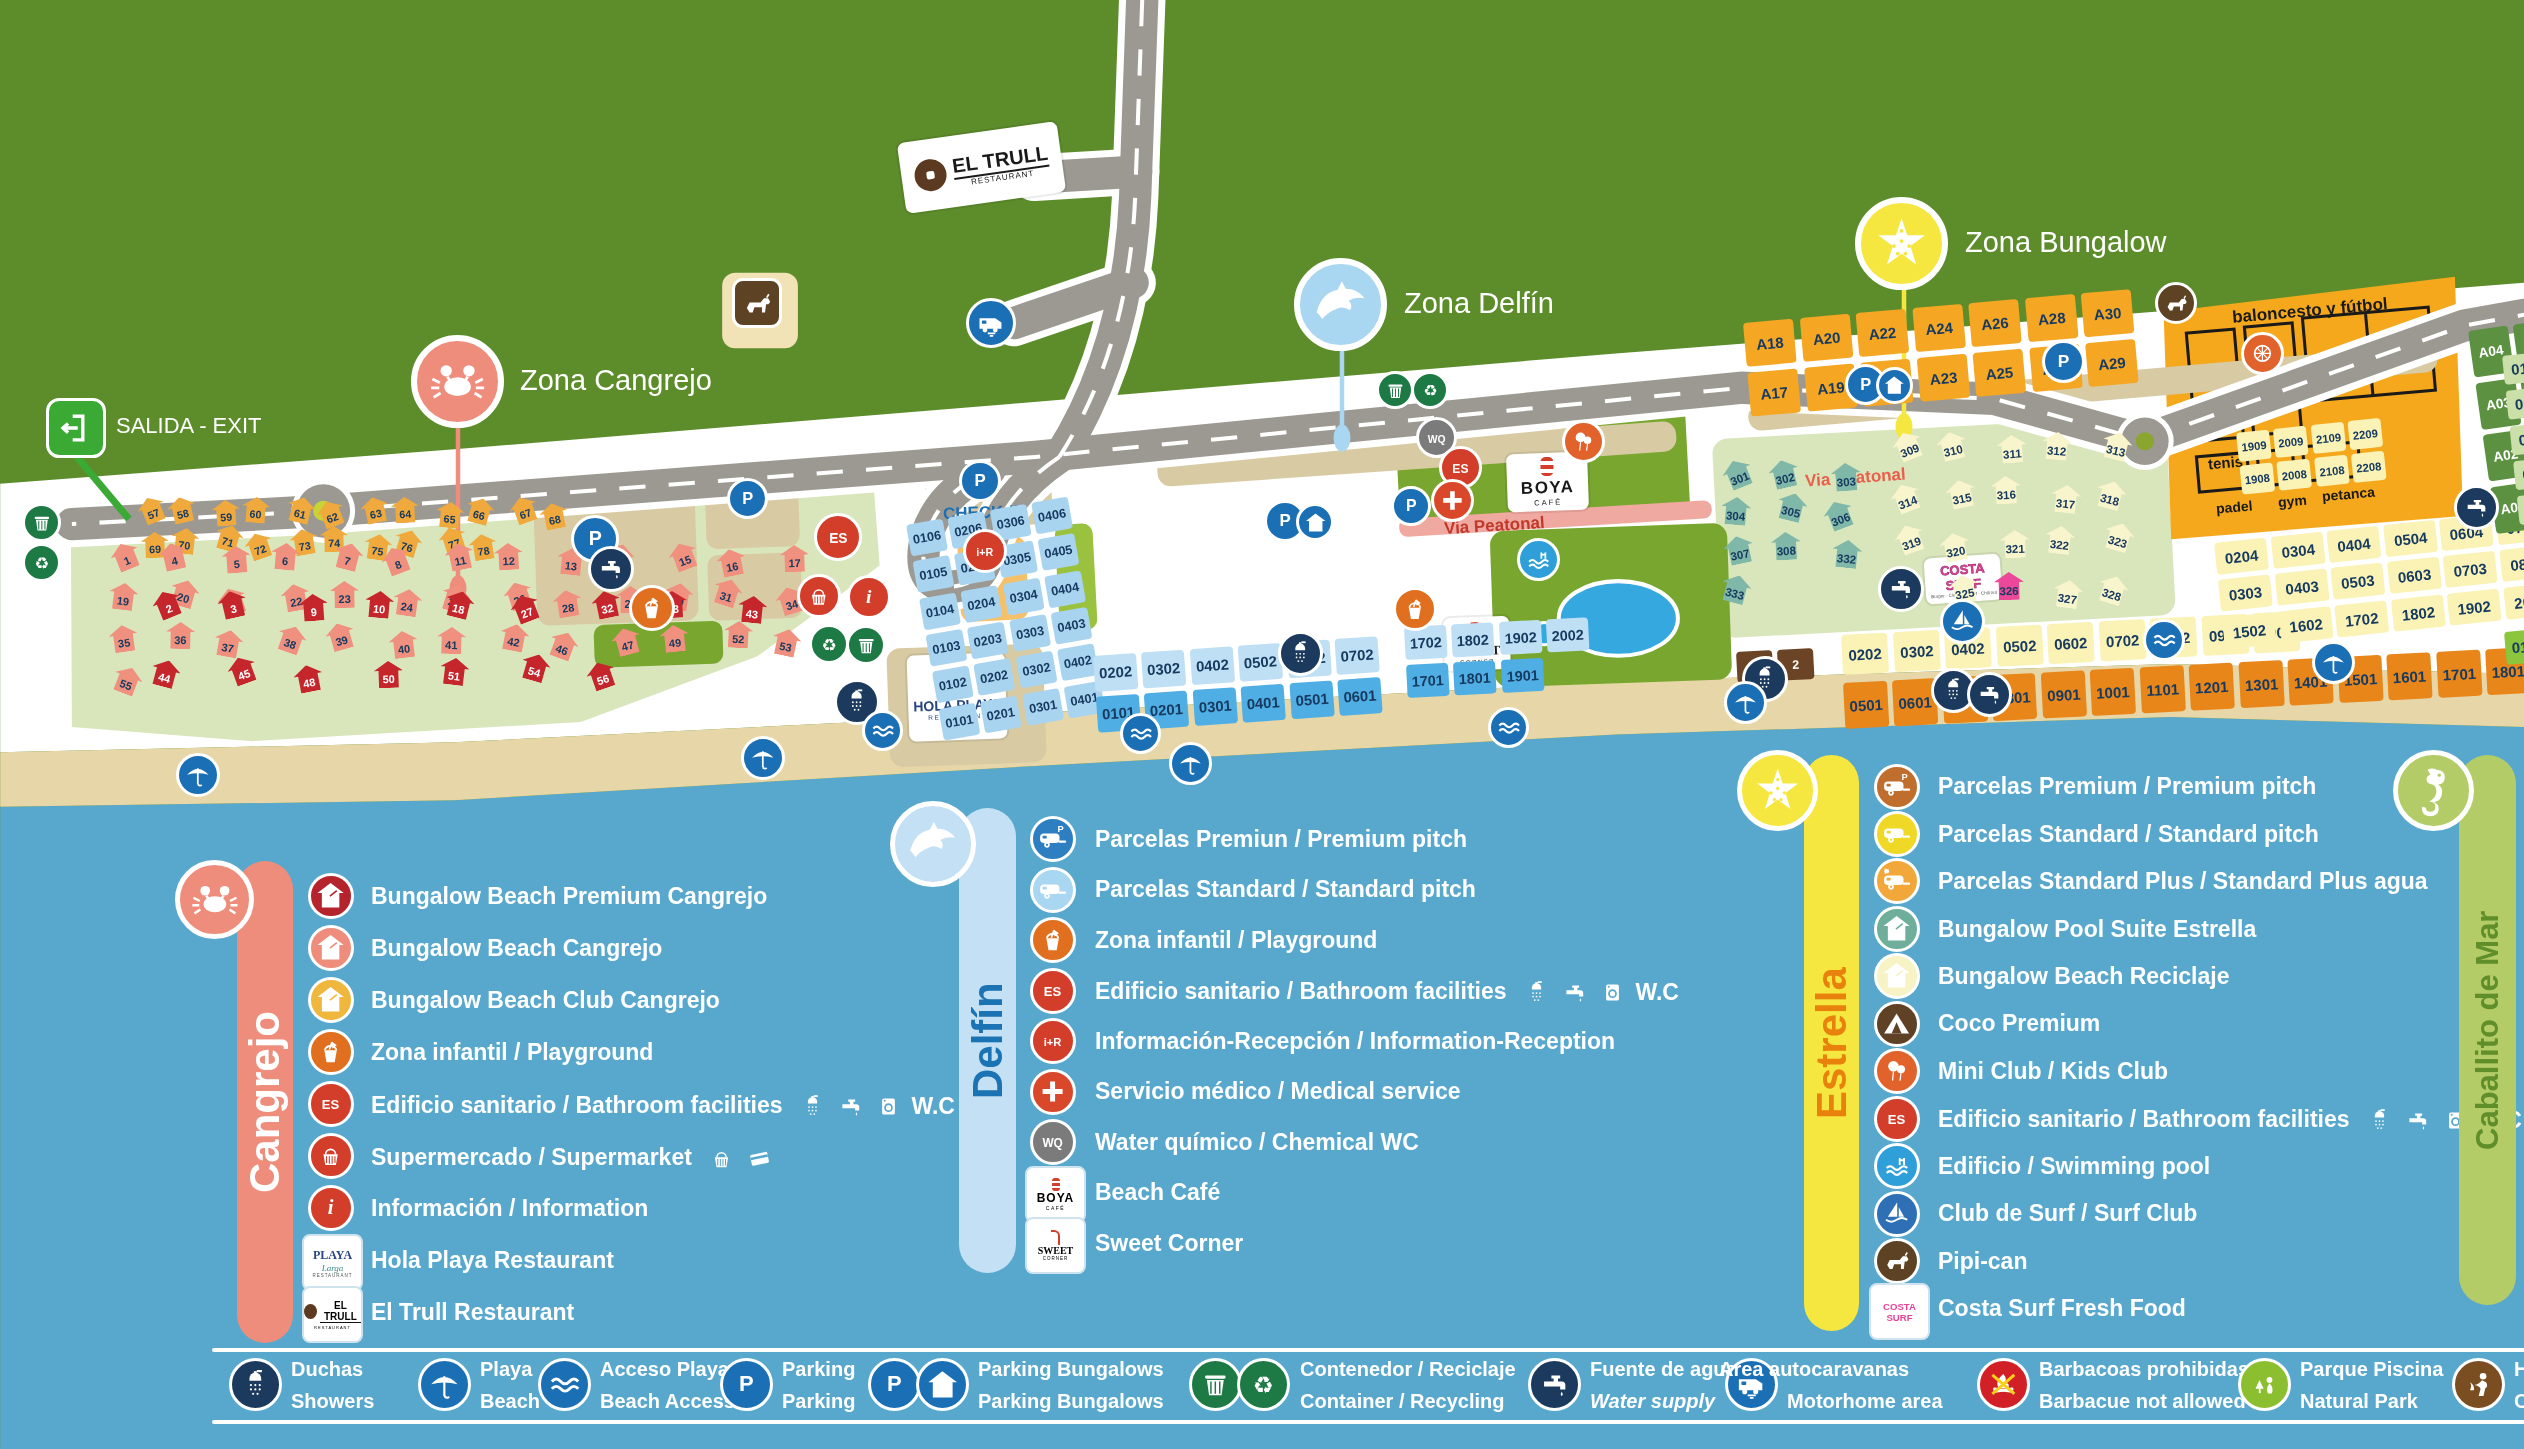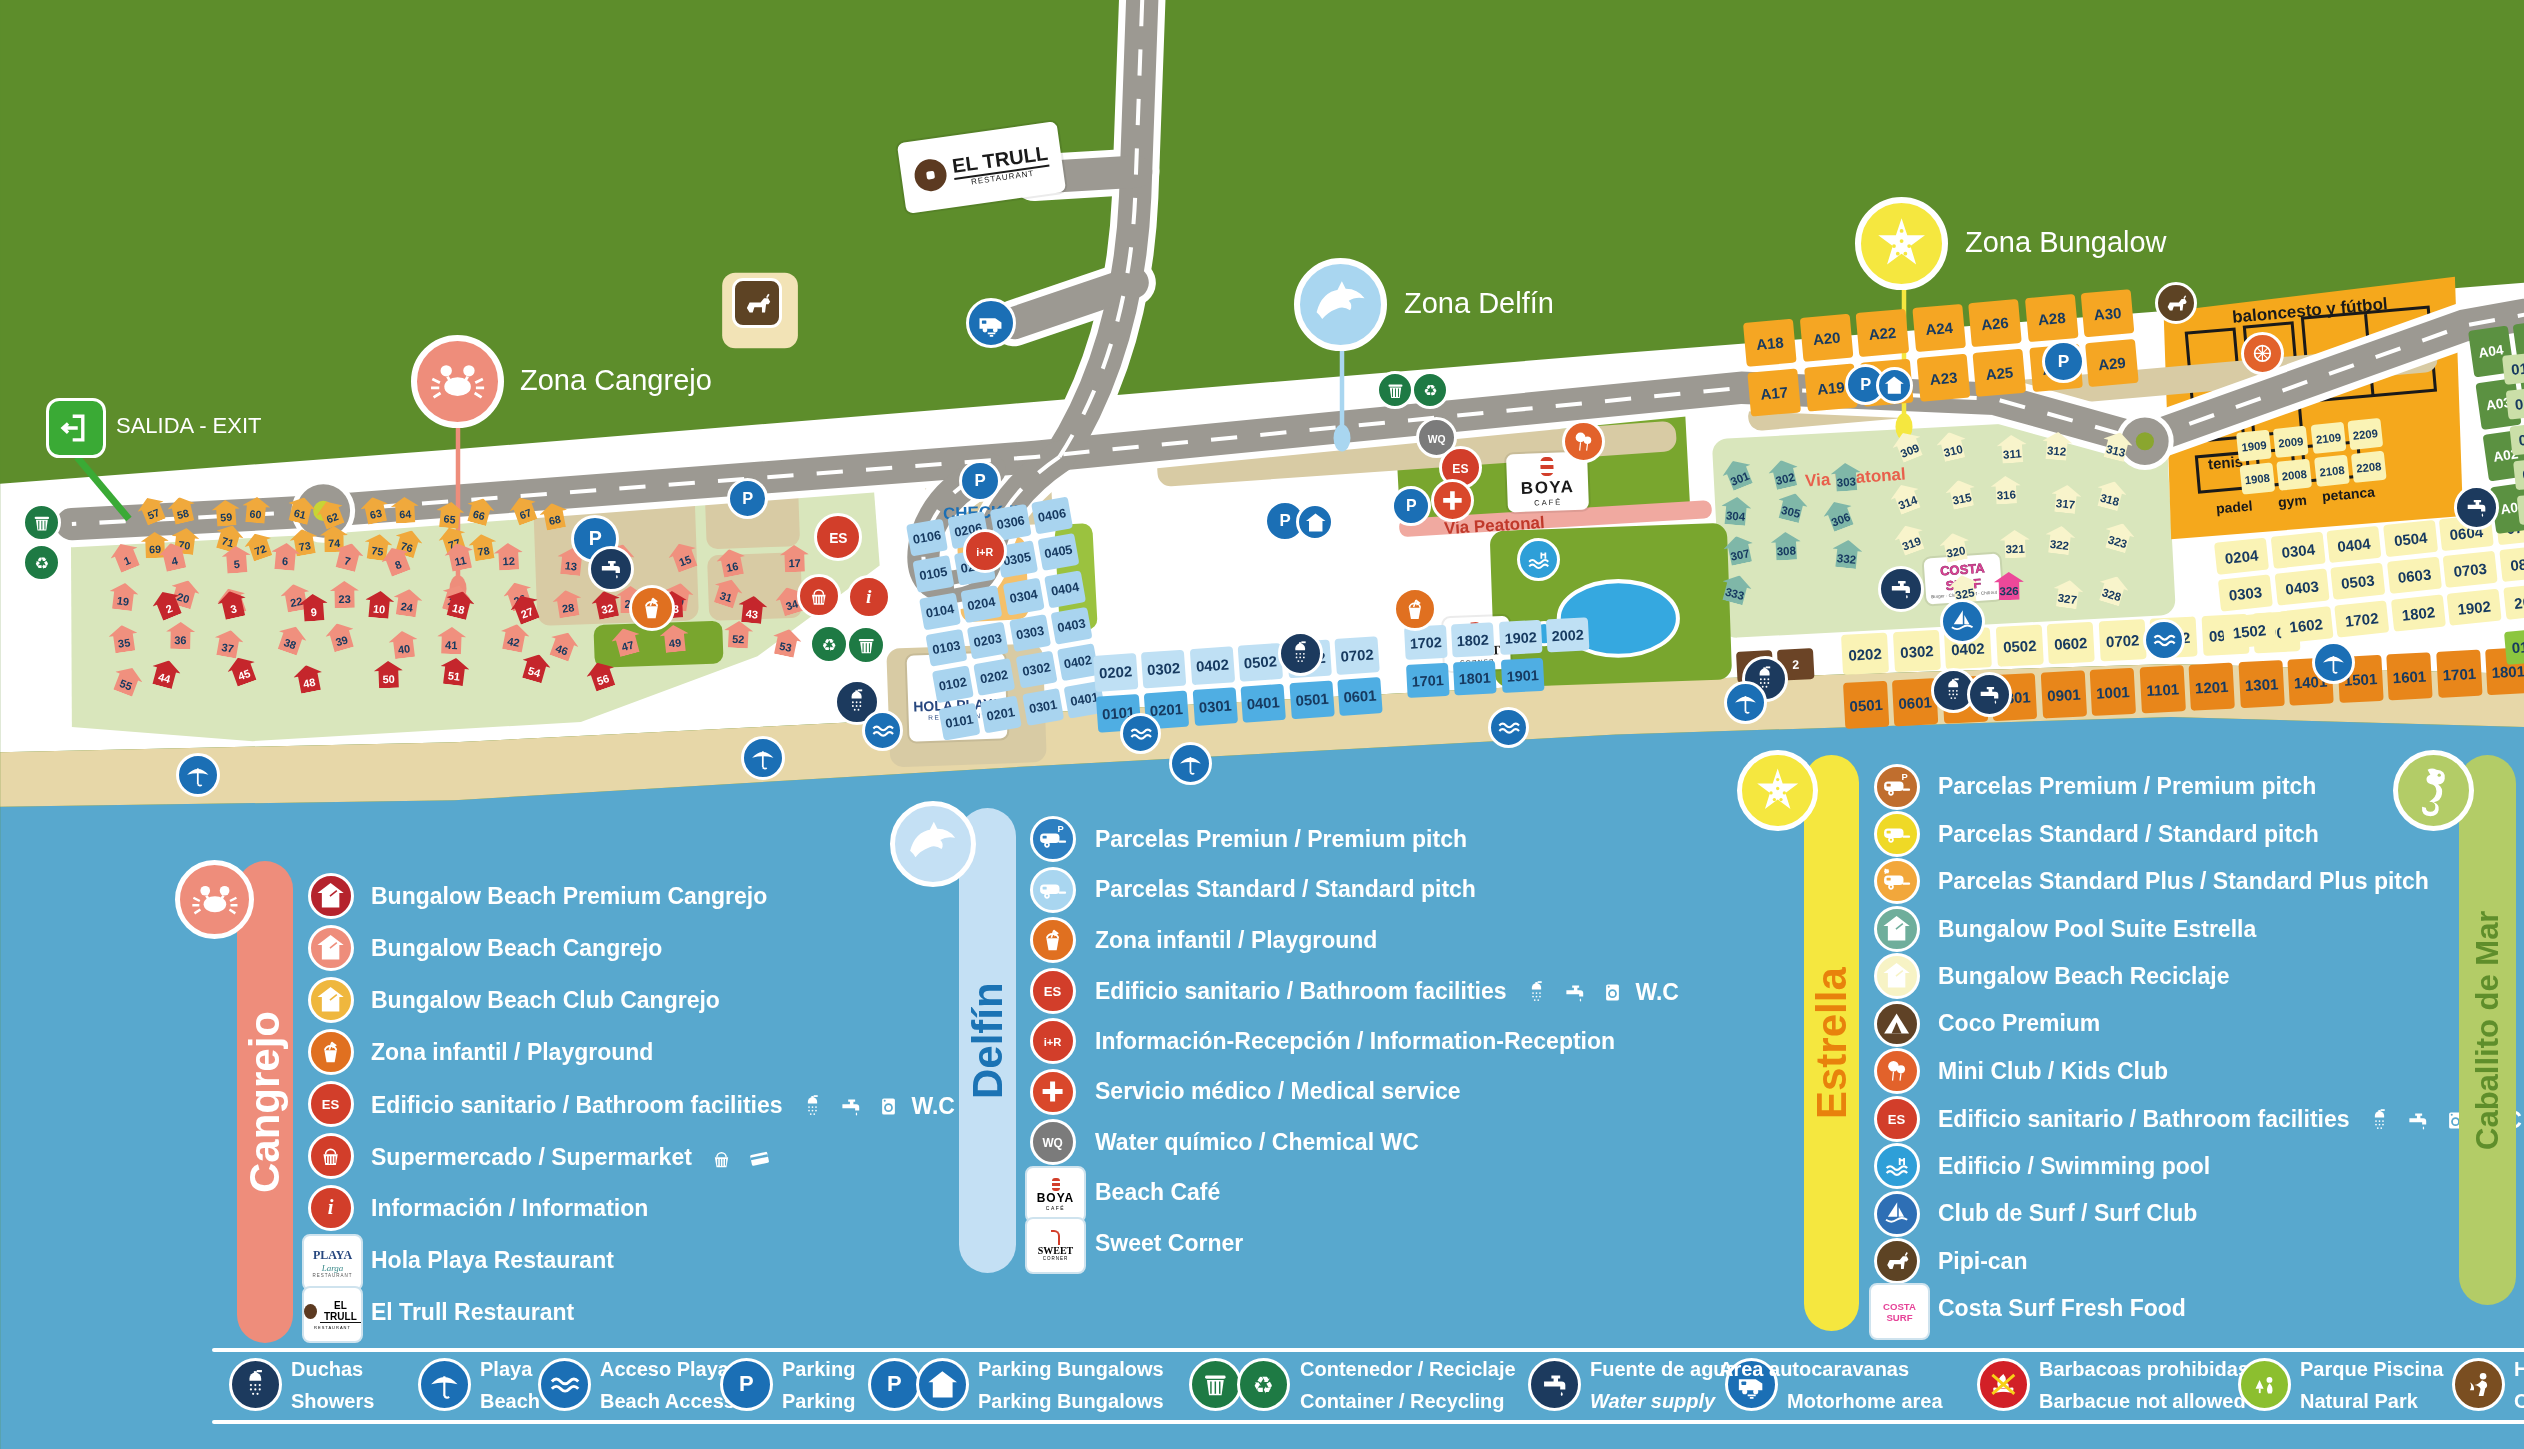--- a/index.html
+++ b/index.html
@@ -1313,21 +1313,21 @@
         <div class="badge" style="left: 1874px; top: 858px; width: 46px; height: 46px; background: rgb(242, 167, 59); border-width: 3px;">
           <svg viewBox="0 0 100 100">
             <rect x="10" y="34" width="62" height="30" rx="12" fill="#fff"></rect>
             <circle cx="32" cy="70" r="9" fill="#fff"></circle>
             <circle cx="32" cy="70" r="3.5" fill="#F2A73B"></circle>
             <rect x="18" y="41" width="13" height="9" rx="2" fill="#F2A73B"></rect>
             <path d="M72 60 H90" stroke="#fff" stroke-width="7" stroke-linecap="round"></path>
             <path d="M14 16 h8 v8 h-8z M10 20 h16 M14 12 v16" stroke="#fff" stroke-width="5"></path>
           </svg>
         </div>
-        <div class="li-label" style="left: 1938px; top: 869px;"><span>Parcelas Standard Plus / Standard Plus pitch</span></div>
+        <div class="li-label" style="left: 1938px; top: 869px;"><span>Parcelas Standard Plus / Standard Plus agua</span></div>
         <div class="badge" style="left: 1874px; top: 906px; width: 46px; height: 46px; background: rgb(111, 174, 155); border-width: 3px;">
           <svg viewBox="0 0 100 100">
             <path d="M50 10 L92 42 L78 42 L78 88 L22 88 L22 42 L8 42 Z" fill="#fff"></path>
             <path d="M48 52 L70 34" stroke="#6FAE9B" stroke-width="5"></path>
           </svg>
         </div>
         <div class="li-label" style="left: 1938px; top: 917px;"><span>Bungalow Pool Suite Estrella</span></div>
         <div class="badge" style="left: 1874px; top: 953px; width: 46px; height: 46px; background: rgb(247, 243, 197); border-width: 3px;">
           <svg viewBox="0 0 100 100">
             <path d="M50 10 L92 42 L78 42 L78 88 L22 88 L22 42 L8 42 Z" fill="#fff"></path>

